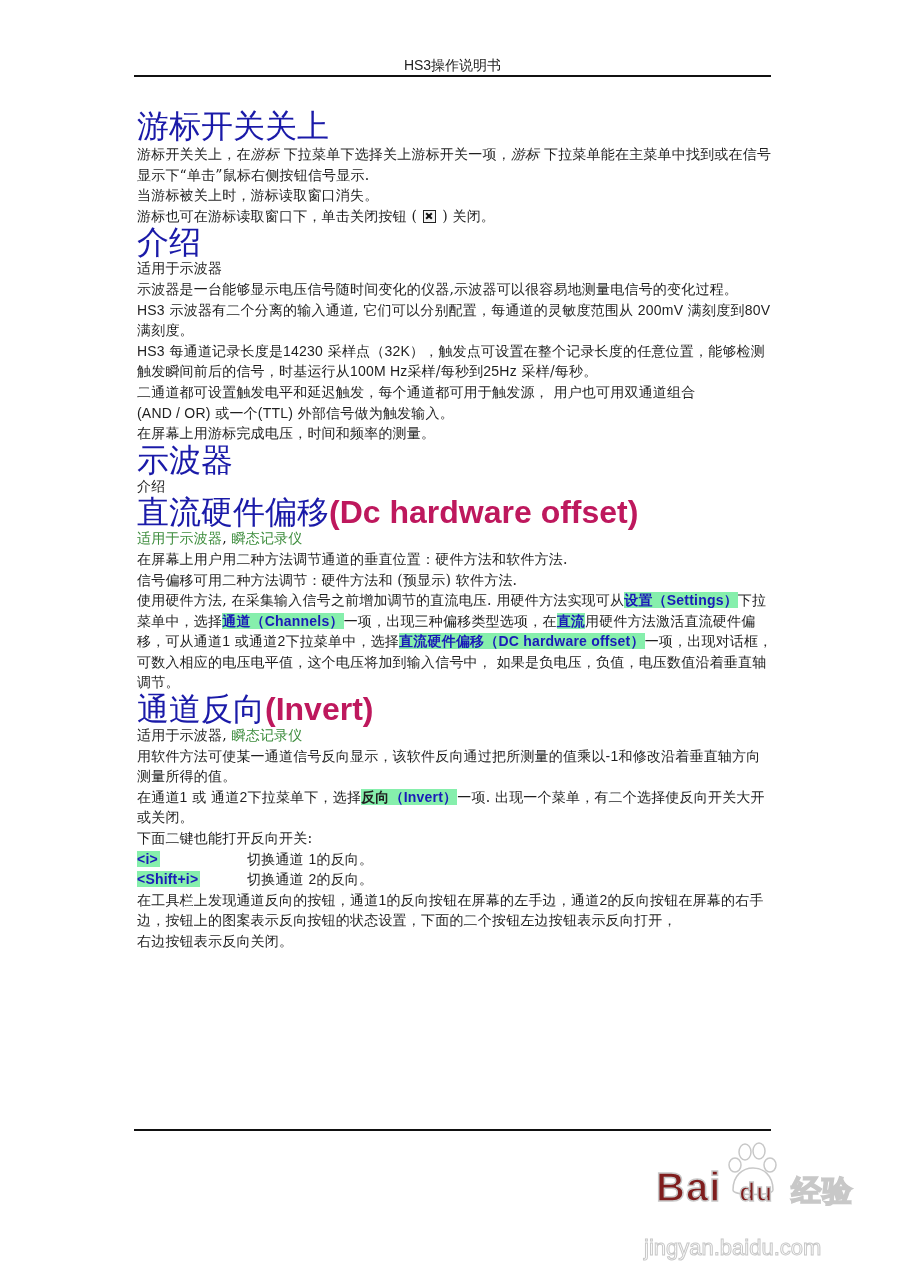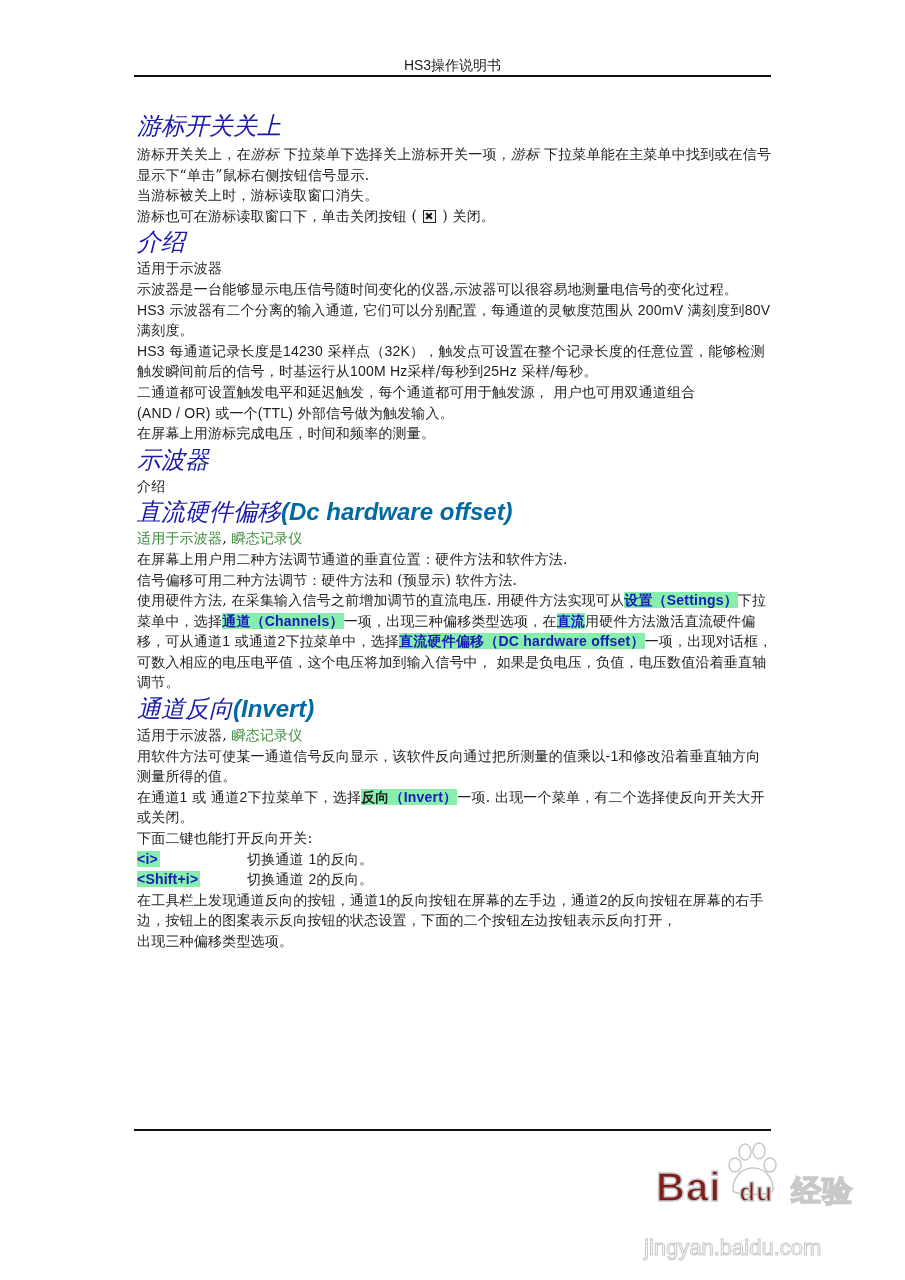--- a/index.html
+++ b/index.html
@@ -15,26 +15,25 @@
     position: absolute; left: 134px; width: 637px; top: 75px; height: 2px; background: #111;
   }
   .footer-rule {
     position: absolute; left: 134px; width: 637px; top: 1129px; height: 2px; background: #111;
   }
 
   .content {
     position: absolute; left: 137px; top: 108px; width: 636px;
   }
   .h1 {
-    color: #1a1aa8; font-size: 24px; line-height: 32px; font-weight: normal;
+    color: #1a1aa8; font-size: 32px; line-height: 32px; font-weight: normal;
     font-family: "DejaVu Sans", "Liberation Sans", sans-serif;
     white-space: nowrap;
-    font-style: italic;
   }
-  .h1 .latin { font-family: "Liberation Sans", "DejaVu Sans", sans-serif; font-weight: bold; color: #0369a1; }
+  .h1 .latin { font-family: "Liberation Sans", "DejaVu Sans", sans-serif; font-weight: bold; color: #be185d; }
   .p {
     font-size: 14px; line-height: 20.6px; color: #1f1f1f; letter-spacing: 0.2px;
   }
   .p .sans { font-family: "Liberation Sans", "DejaVu Sans", sans-serif; }
   .p.green, .green { color: #3c8c3c; }
   .em { font-style: italic; }
   .hl {
     background: #86efac; color: #1a1ab8; font-weight: bold;
     font-family: "Liberation Sans", "DejaVu Sans", sans-serif;
   }
@@ -133,21 +132,21 @@
     <span class="key"><span class="hl">&lt;i&gt;</span></span>
     <span><span>切换通道 </span><span class="sans">1</span><span>的反向。</span></span>
   </div>
   <div class="p key-row">
     <span class="key"><span class="hl">&lt;Shift+i&gt;</span></span>
     <span><span>切换通道 </span><span class="sans">2</span><span>的反向。</span></span>
   </div>
   <div class="p">
     <span>在工具栏上发现通道反向的按钮，通道</span><span class="sans">1</span><span>的反向按钮在屏幕的左手边，通道</span><span class="sans">2</span><span>的反向按钮在屏幕的右手边，按钮上的图案表示反向按钮的状态设置，下面的二个按钮左边按钮表示反向打开，</span>
   </div>
-  <div class="p">出现三种偏移类型选项。</div>
+  <div class="p">右边按钮表示反向关闭。</div>
 </div>
 
 <div class="footer-rule"></div>
 
 <div class="watermark">
   <svg class="wm-paw" viewBox="0 0 60 60">
     <g fill="#fff" stroke="#c8c8c8" stroke-width="1.5">
       <ellipse cx="22" cy="12" rx="6" ry="8"></ellipse>
       <ellipse cx="36" cy="11" rx="6" ry="8"></ellipse>
       <ellipse cx="12" cy="25" rx="6" ry="7"></ellipse>

